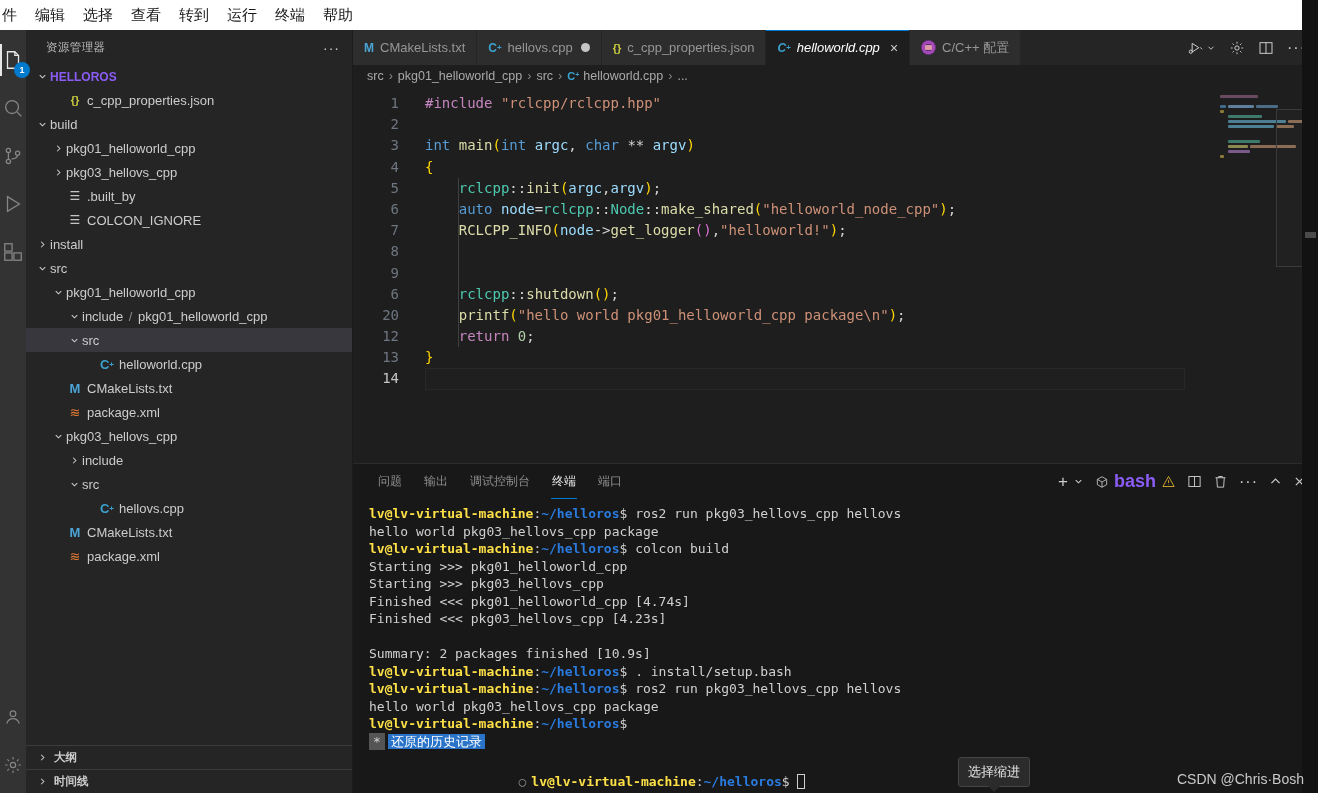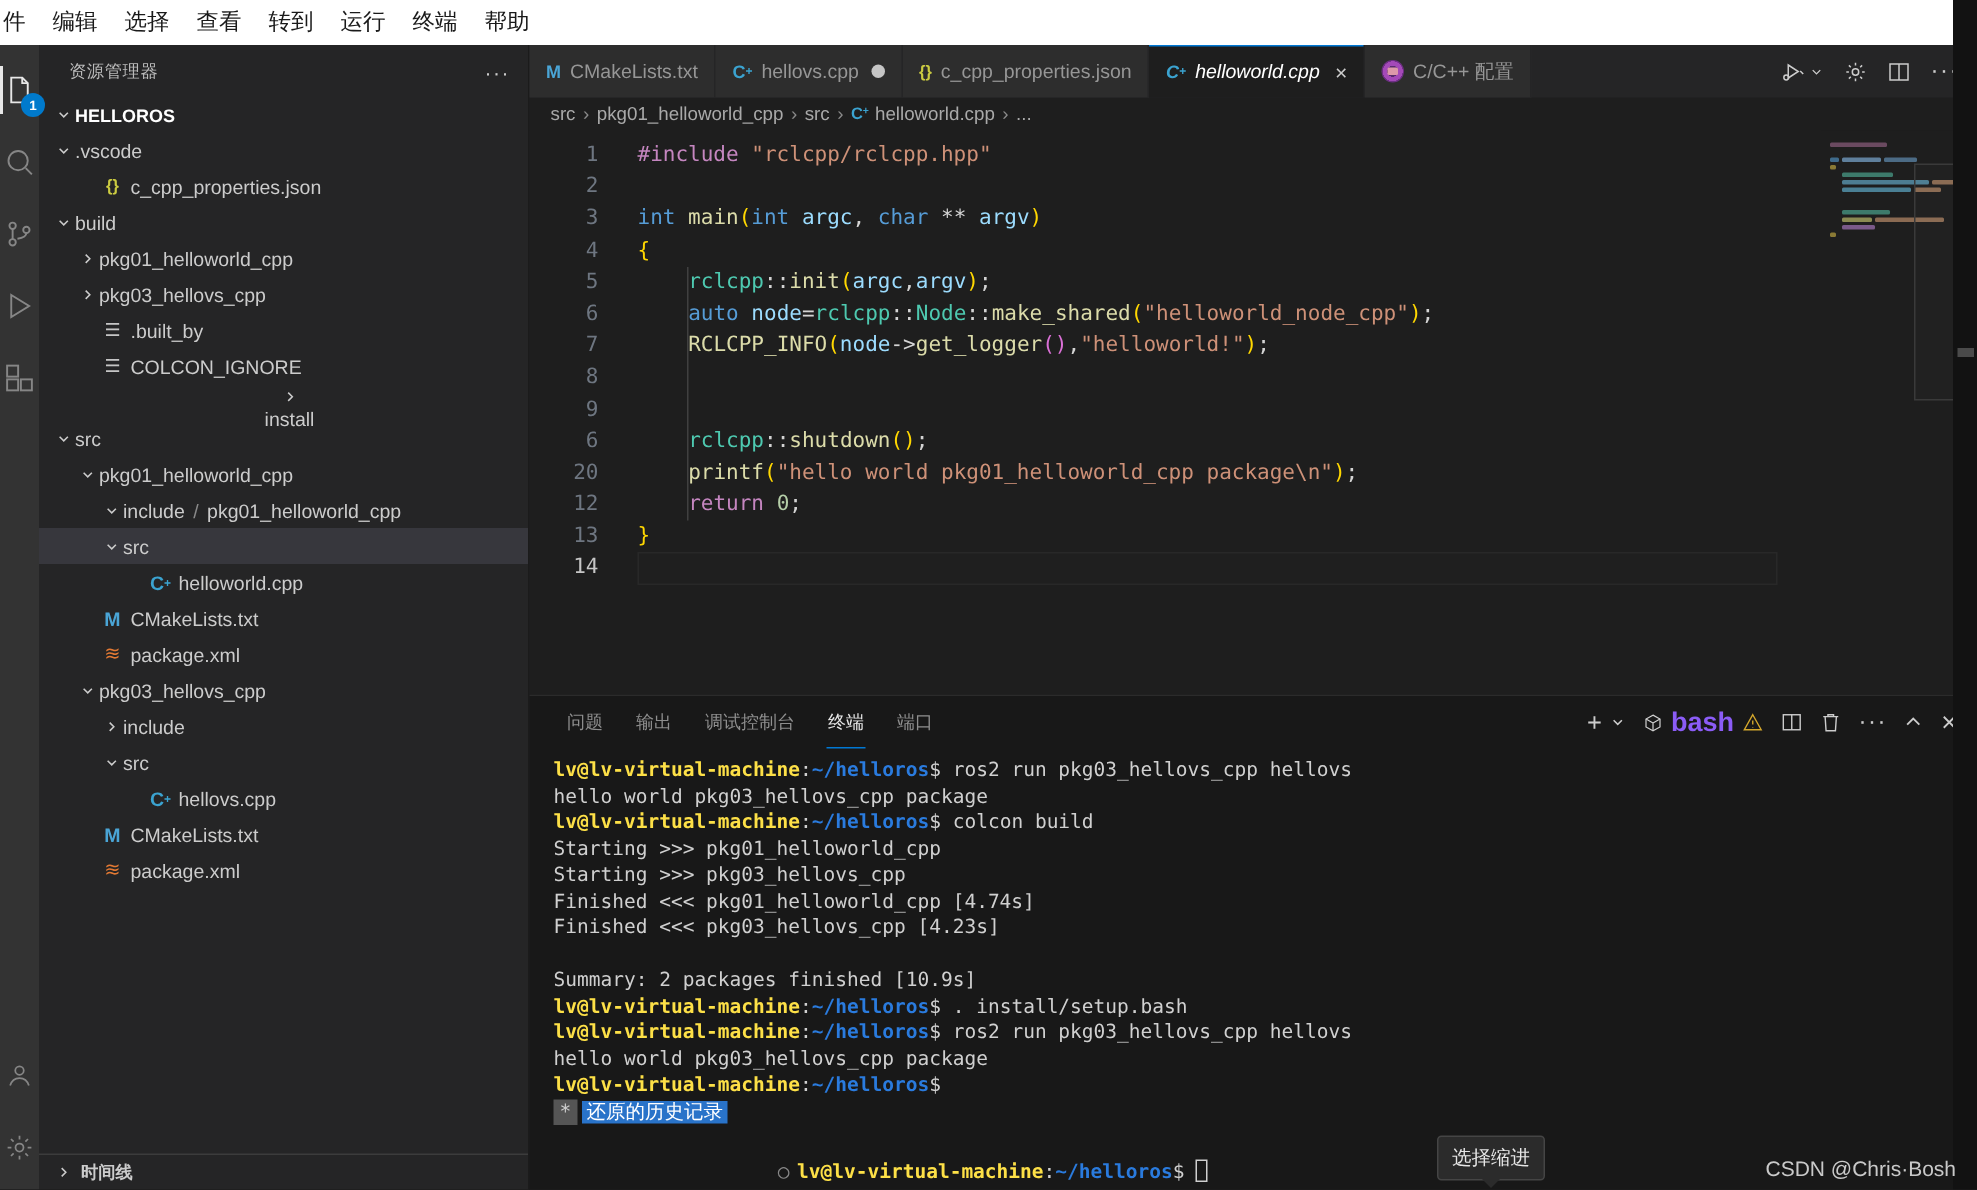--- a/index.html
+++ b/index.html
@@ -56,21 +56,21 @@
   }
   .sidebar-header {
     height: 35px; display: flex; align-items: center; justify-content: space-between;
     padding: 0 12px 0 20px; flex: 0 0 35px;
   }
   .sidebar-title { font-size: 11.5px; color: #bbbbbb; letter-spacing: .4px; }
   .sidebar-dots { color: #cccccc; font-size: 14px; letter-spacing: 1px; cursor: pointer; }
 
   .tree-root-row {
     display: flex; align-items: center; height: 23px; padding-left: 8px;
-    font-size: 12px; font-weight: bold; color: #ffffff; cursor: pointer;
+    font-size: 12px; font-weight: bold; color: #8b5cf6; cursor: pointer;
   }
   .tree { flex: 1; overflow: hidden; }
   .trow {
     display: flex; align-items: center; height: 24px; font-size: 13px;
     color: #cccccc; cursor: pointer; white-space: nowrap; position: relative;
   }
   .trow.selected { background: #37373d; }
   .twist {
     width: 16px; flex: 0 0 16px; display: flex; align-items: center; justify-content: center;
     color: #cccccc;
@@ -304,28 +304,20 @@
       <div class="tree-root-row">
         <span class="twist">
           <svg width="11" height="11" viewBox="0 0 16 16" fill="none" stroke="currentColor" stroke-width="1.5">
               <path d="M4 6l4 4 4-4"></path>
             </svg>
         </span>
         <span>HELLOROS</span>
       </div>
 
       <div class="tree" id="tree">
-          <div class="trow" style="padding-left: 8px;">
-            <span class="twist">
-              <svg width="11" height="11" viewBox="0 0 16 16" fill="none" stroke="currentColor" stroke-width="1.5">
-                <path d="M4 6l4 4 4-4"></path>
-              </svg>
-            </span>
-            <span class="tlabel">.vscode</span>
-          </div>
           <div class="trow" style="padding-left: 24px;">
             <span class="twist empty"></span>
             <span class="ticon json">{}</span>
             <span class="tlabel">c_cpp_properties.json</span>
           </div>
           <div class="trow" style="padding-left: 8px;">
             <span class="twist">
               <svg width="11" height="11" viewBox="0 0 16 16" fill="none" stroke="currentColor" stroke-width="1.5">
                 <path d="M4 6l4 4 4-4"></path>
               </svg>
@@ -351,21 +343,21 @@
           <div class="trow" style="padding-left: 24px;">
             <span class="twist empty"></span>
             <span class="ticon file">☰</span>
             <span class="tlabel">.built_by</span>
           </div>
           <div class="trow" style="padding-left: 24px;">
             <span class="twist empty"></span>
             <span class="ticon file">☰</span>
             <span class="tlabel">COLCON_IGNORE</span>
           </div>
-          <div class="trow" style="padding-left: 8px; flex-direction: column;">
+          <div class="trow" style="padding-left: 8px;">
             <span class="twist">
               <svg width="11" height="11" viewBox="0 0 16 16" fill="none" stroke="currentColor" stroke-width="1.5">
                 <path d="M6 4l4 4-4 4"></path>
               </svg>
             </span>
             <span class="tlabel">install</span>
           </div>
           <div class="trow" style="padding-left: 8px;">
             <span class="twist">
               <svg width="11" height="11" viewBox="0 0 16 16" fill="none" stroke="currentColor" stroke-width="1.5">
@@ -447,20 +439,28 @@
             <span class="ticon txtm">M</span>
             <span class="tlabel">CMakeLists.txt</span>
           </div>
           <div class="trow" style="padding-left: 24px;">
             <span class="twist empty"></span>
             <span class="ticon xml">≋</span>
             <span class="tlabel">package.xml</span>
           </div>
         </div>
 
+      <div class="sb-section">
+        <span class="twist">
+          <svg width="11" height="11" viewBox="0 0 16 16" fill="none" stroke="currentColor" stroke-width="1.5">
+              <path d="M6 4l4 4-4 4"></path>
+            </svg>
+        </span>
+        <span>大纲</span>
+      </div>
       <div class="sb-section">
         <span class="twist">
           <svg width="11" height="11" viewBox="0 0 16 16" fill="none" stroke="currentColor" stroke-width="1.5">
               <path d="M6 4l4 4-4 4"></path>
             </svg>
         </span>
         <span>时间线</span>
       </div>
     </div>
 

